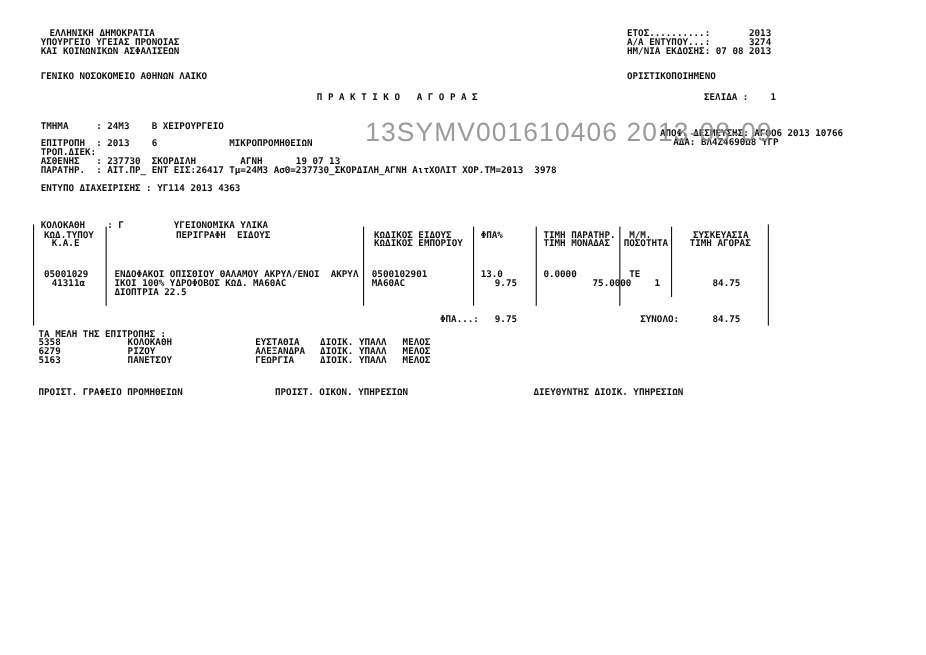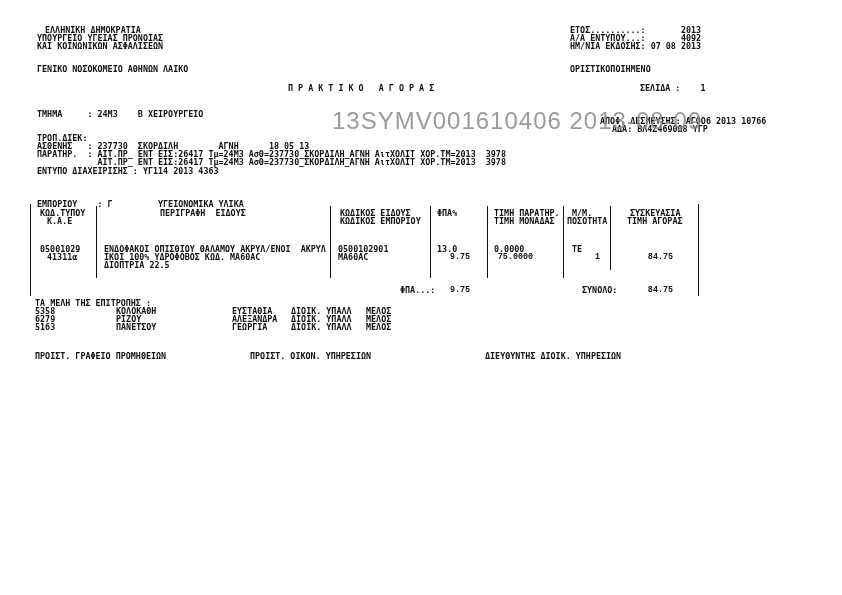--- a/index.html
+++ b/index.html
@@ -1,53 +1,53 @@
 <!DOCTYPE html>
 <html><head>
 <meta charset="utf-8">
 <style>
   html,body { margin:0; padding:0; background:#ffffff; }
   .page { position:relative; width:842px; height:595px; background:#ffffff; overflow:hidden;
           font-family:"DejaVu Sans Mono","Liberation Mono",monospace; }
   .t { position:absolute; white-space:pre; font:bold 8.4px/9px "DejaVu Sans Mono","Liberation Mono",monospace;
        color:#111111; letter-spacing:0; }
-  .r { text-align:right;font-family:Liberation Mono, monospace; }
+  .r { text-align:right; }
   .vline { position:absolute; width:1px; background:#111111; }
   .wm { position:absolute; left:332px; top:108px; font:400 24px/26px "Liberation Sans",sans-serif;
         color:#8e8e8e; letter-spacing:1px; opacity:0.88; }
 </style>
 </head>
 <body>
 
 <div class="page">
 
   <div class="t" style="left:45px;top:26px">ΕΛΛΗΝΙΚΗ ΔΗΜΟΚΡΑΤΙΑ</div>
   <div class="t" style="left:37px;top:34px">ΥΠΟΥΡΓΕΙΟ ΥΓΕΙΑΣ ΠΡΟΝΟΙΑΣ</div>
   <div class="t" style="left:37px;top:42px">ΚΑΙ ΚΟΙΝΩΝΙΚΩΝ ΑΣΦΑΛΙΣΕΩΝ</div>
   <div class="t" style="left:37px;top:65px">ΓΕΝΙΚΟ ΝΟΣΟΚΟΜΕΙΟ ΑΘΗΝΩΝ ΛΑΙΚΟ</div>
 
   <div class="t" style="left:570px;top:26px">ΕΤΟΣ..........:       2013</div>
-  <div class="t" style="left:570px;top:34px">Α/Α ΕΝΤΥΠΟΥ...:       4092</div>
+  <div class="t" style="left:570px;top:34px">Α/Α ΕΝΤΥΠΟΥ...:       3274</div>
   <div class="t" style="left:570px;top:42px">ΗΜ/ΝΙΑ ΕΚΔΟΣΗΣ: 07 08 2013</div>
   <div class="t" style="left:570px;top:65px">ΟΡΙΣΤΙΚΟΠΟΙΗΜΕΝΟ</div>
   <div class="t" style="left:640px;top:84px">ΣΕΛΙΔΑ :    1</div>
 
   <div class="t" style="left:288px;top:84px">Π Ρ Α Κ Τ Ι Κ Ο   Α Γ Ο Ρ Α Σ</div>
 
   <div class="t" style="left:600px;top:117px">ΑΠΟΦ. ΔΕΣΜΕΥΣΗΣ: ΑΓΟΟ6 2013 10766</div>
   <div class="t" style="left:612px;top:125px">ΑΔΑ: ΒΛ4Ζ4690Ω8 ΥΓΡ</div>
 
   <div class="t" style="left:37px;top:110px">ΤΜΗΜΑ     : 24Μ3    Β ΧΕΙΡΟΥΡΓΕΙΟ</div>
+  <div class="t" style="left:37px;top:126px">ΕΠΙΤΡΟΠΗ  : 2013    6             ΜΙΚΡΟΠΡΟΜΗΘΕΙΩΝ</div>
   <div class="t" style="left:37px;top:134px">ΤΡΟΠ.ΔΙΕΚ:</div>
-  <div class="t" style="left:37px;top:142px">ΑΣΘΕΝΗΣ   : 237730  ΣΚΟΡΔΙΛΗ        ΑΓΝΗ      18 05 13</div>
+  <div class="t" style="left:37px;top:142px">ΑΣΘΕΝΗΣ   : 237730  ΣΚΟΡΔΙΛΗ        ΑΓΝΗ      19 07 13</div>
   <div class="t" style="left:37px;top:150px">ΠΑΡΑΤΗΡ.  : ΑΙΤ.ΠΡ_ ΕΝΤ ΕΙΣ:26417 Τμ=24Μ3 ΑσΘ=237730_ΣΚΟΡΔΙΛΗ_ΑΓΝΗ ΑιτΧΟΛΙΤ ΧΟΡ.ΤΜ=2013  3978</div>
-  <div class="t" style="left:37px;top:158px">            ΑΙΤ.ΠΡ_ ΕΝΤ ΕΙΣ:26417 Τμ=24Μ3 ΑσΘ=237730_ΣΚΟΡΔΙΛΗ_ΑΓΝΗ ΑιτΧΟΛΙΤ ΧΟΡ.ΤΜ=2013  3978</div>
   <div class="t" style="left:37px;top:167px">ΕΝΤΥΠΟ ΔΙΑΧΕΙΡΙΣΗΣ : ΥΓ114 2013 4363</div>
 
-  <div class="t" style="left:37px;top:200px">ΕΜΠΟΡΙΟΥ    : Γ         ΥΓΕΙΟΝΟΜΙΚΑ ΥΛΙΚΑ</div>
+  <div class="t" style="left:37px;top:200px">ΚΟΛΟΚΑΘΗ    : Γ         ΥΓΕΙΟΝΟΜΙΚΑ ΥΛΙΚΑ</div>
 
   <div class="vline" style="left:30px;top:204px;height:92px"></div>
   <div class="vline" style="left:96px;top:206px;height:72px"></div>
   <div class="vline" style="left:330px;top:206px;height:72px"></div>
   <div class="vline" style="left:430px;top:206px;height:72px"></div>
   <div class="vline" style="left:487px;top:206px;height:72px"></div>
   <div class="vline" style="left:563px;top:206px;height:72px"></div>
   <div class="vline" style="left:610px;top:206px;height:64px"></div>
   <div class="vline" style="left:698px;top:204px;height:92px"></div>
 
@@ -67,21 +67,21 @@
   <div class="t" style="left:40px;top:245px">05001029</div>
   <div class="t" style="left:47px;top:253px">41311α</div>
   <div class="t" style="left:104px;top:245px">ΕΝΔΟΦΑΚΟΙ ΟΠΙΣΘΙΟΥ ΘΑΛΑΜΟΥ ΑΚΡΥΛ/ΕΝΟΙ  ΑΚΡΥΛ</div>
   <div class="t" style="left:104px;top:253px">ΙΚΟΙ 100% ΥΔΡΟΦΟΒΟΣ ΚΩΔ. MA60AC</div>
   <div class="t" style="left:104px;top:261px">ΔΙΟΠΤΡΙΑ 22.5</div>
   <div class="t" style="left:338px;top:245px">0500102901</div>
   <div class="t" style="left:338px;top:253px">MA60AC</div>
   <div class="t" style="left:437px;top:245px">13.0</div>
   <div class="t r" style="left:430px;top:253px;width:40px">9.75</div>
   <div class="t" style="left:494px;top:245px">0.0000</div>
-  <div class="t r" style="left:487px;top:253px;width:46px">75.0000</div>
+  <div class="t r" style="left:487px;top:253px;width:87px">75.0000</div>
   <div class="t" style="left:572px;top:245px">ΤΕ</div>
   <div class="t r" style="left:563px;top:253px;width:37px">1</div>
   <div class="t r" style="left:610px;top:253px;width:63px">84.75</div>
 
   <div class="t" style="left:400px;top:286px">ΦΠΑ...:</div>
   <div class="t r" style="left:430px;top:286px;width:40px">9.75</div>
   <div class="t" style="left:582px;top:286px">ΣΥΝΟΛΟ:</div>
   <div class="t r" style="left:610px;top:286px;width:63px">84.75</div>
 
   <div class="t" style="left:35px;top:299px">ΤΑ ΜΕΛΗ ΤΗΣ ΕΠΙΤΡΟΠΗΣ :</div>

